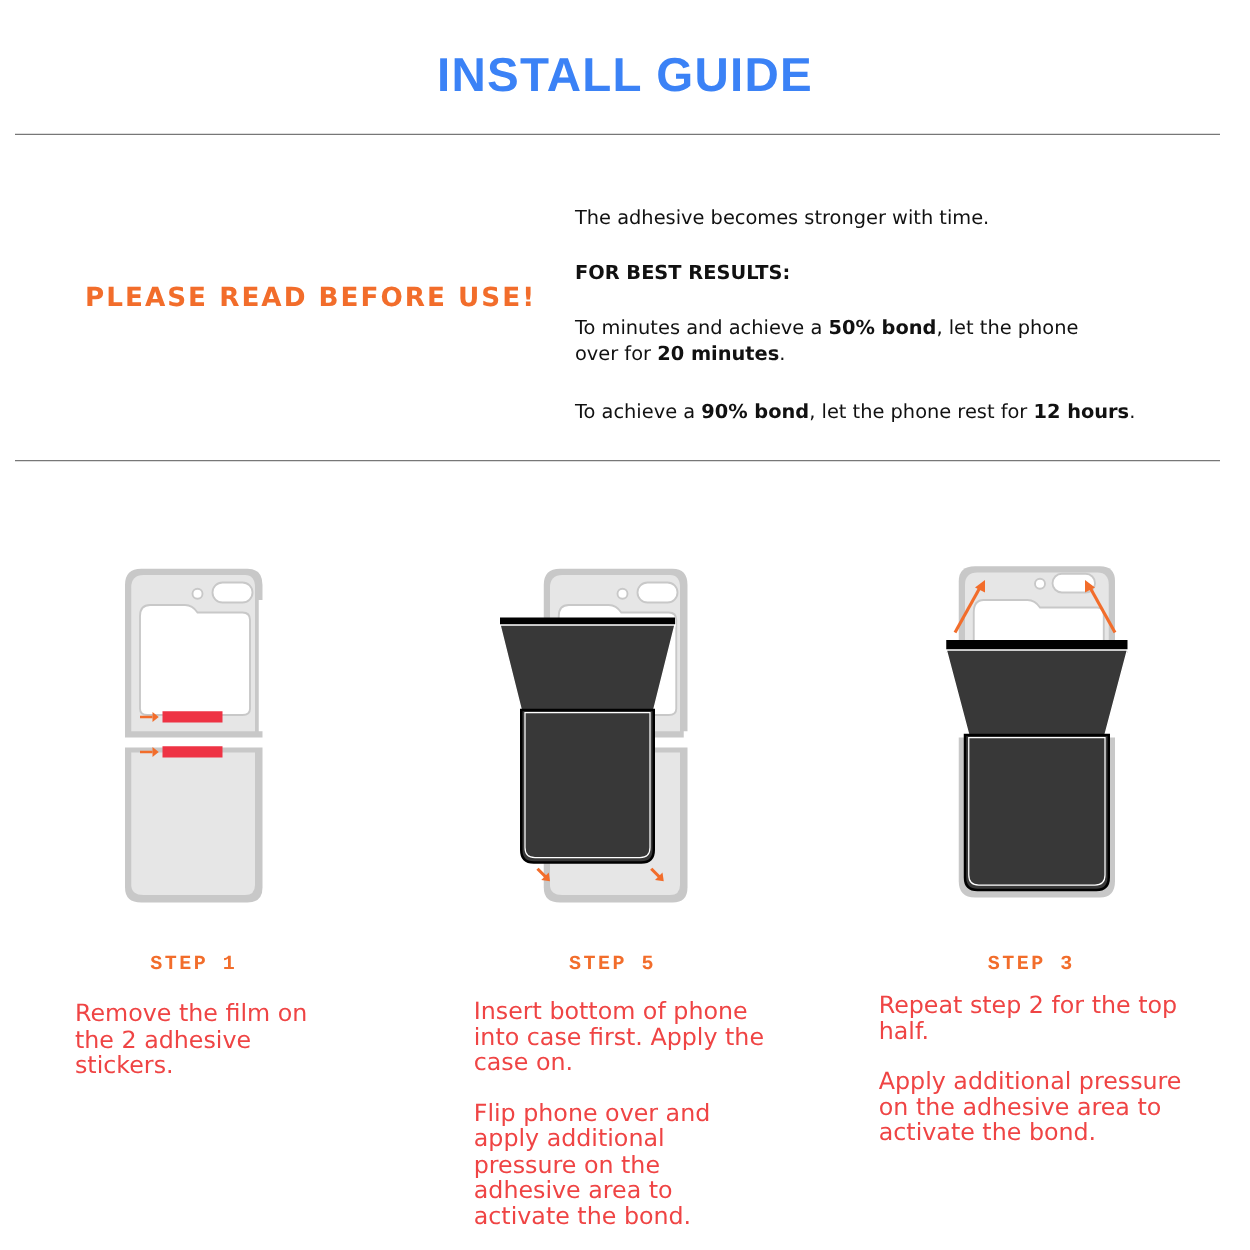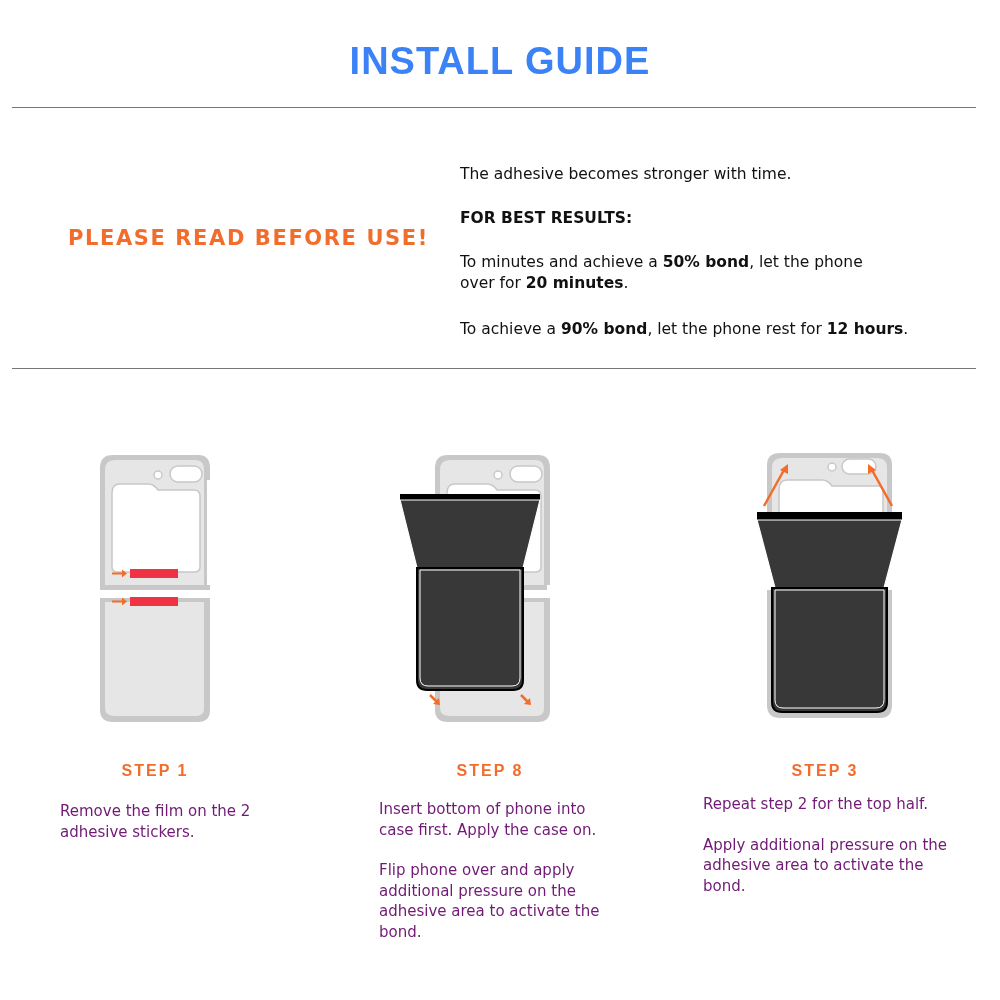--- a/index.html
+++ b/index.html
@@ -15,23 +15,23 @@
                    font-family: "DejaVu Sans", sans-serif; font-weight: bold; font-size: 21px;
                    letter-spacing: 1.6px; color: #f26d2b; white-space: nowrap; }
     .info { position: absolute; left: 448px; top: 152px; width: 500px; font-size: 15.5px; line-height: 21px; color: #111; }
     .info p { margin: 12px; }
     .info .p1 { position: absolute; top: 0; }
     .info .p2 { position: absolute; top: 44px; font-weight: bold; }
     .info .p3 { position: absolute; top: 88px; }
     .info .p4 { position: absolute; top: 155px; }
     .info b { font-weight: bold; }
     .illus { position: absolute; }
-    .step-label { position: absolute; font-family: Liberation Sans, sans-serif; font-weight: bold;
+    .step-label { position: absolute; font-family: Liberation Mono, monospace; font-weight: bold;
                   font-size: 16px; letter-spacing: 2px; color: #f26d2b; text-align: center; }
-    .step-text { position: absolute; font-size: 15px; line-height: 20.5px; color: #701a75; }
+    .step-text { position: absolute; font-size: 19px; line-height: 20.5px; color: #ef4444; }
     .step-text p { margin: 0 0 20px 0; }
   </style>
 </head>
 <body>
 
 <div class="title">INSTALL GUIDE</div>
 <div class="rule r1"></div>
 
 <div class="read-before">PLEASE READ BEFORE USE!</div>
 
@@ -104,21 +104,21 @@
     <line x1="140" y1="56" x2="120" y2="20"></line>
       <polygon points="116,24 116,14 124,20" stroke="none"></polygon>
   </g>
 </svg>
 
 <div class="step-label" style="left:90px;top:762px;width:130px">STEP 1</div>
 <div class="step-text" style="left:60px;top:801px;width:220px">
   <p>Remove the film on the 2 adhesive stickers.</p>
 </div>
 
-<div class="step-label" style="left:425px;top:762px;width:130px">STEP 8</div>
+<div class="step-label" style="left:425px;top:762px;width:130px">STEP 5</div>
 <div class="step-text" style="left:379px;top:799px;width:240px">
   <p>Insert bottom of phone into case first. Apply the case on.</p>
   <p>Flip phone over and apply additional pressure on the adhesive area to activate the bond.</p>
 </div>
 
 <div class="step-label" style="left:760px;top:762px;width:130px">STEP 3</div>
 <div class="step-text" style="left:703px;top:794px;width:250px">
   <p>Repeat step 2 for the top half.</p>
   <p>Apply additional pressure on the adhesive area to activate the bond.</p>
 </div>

